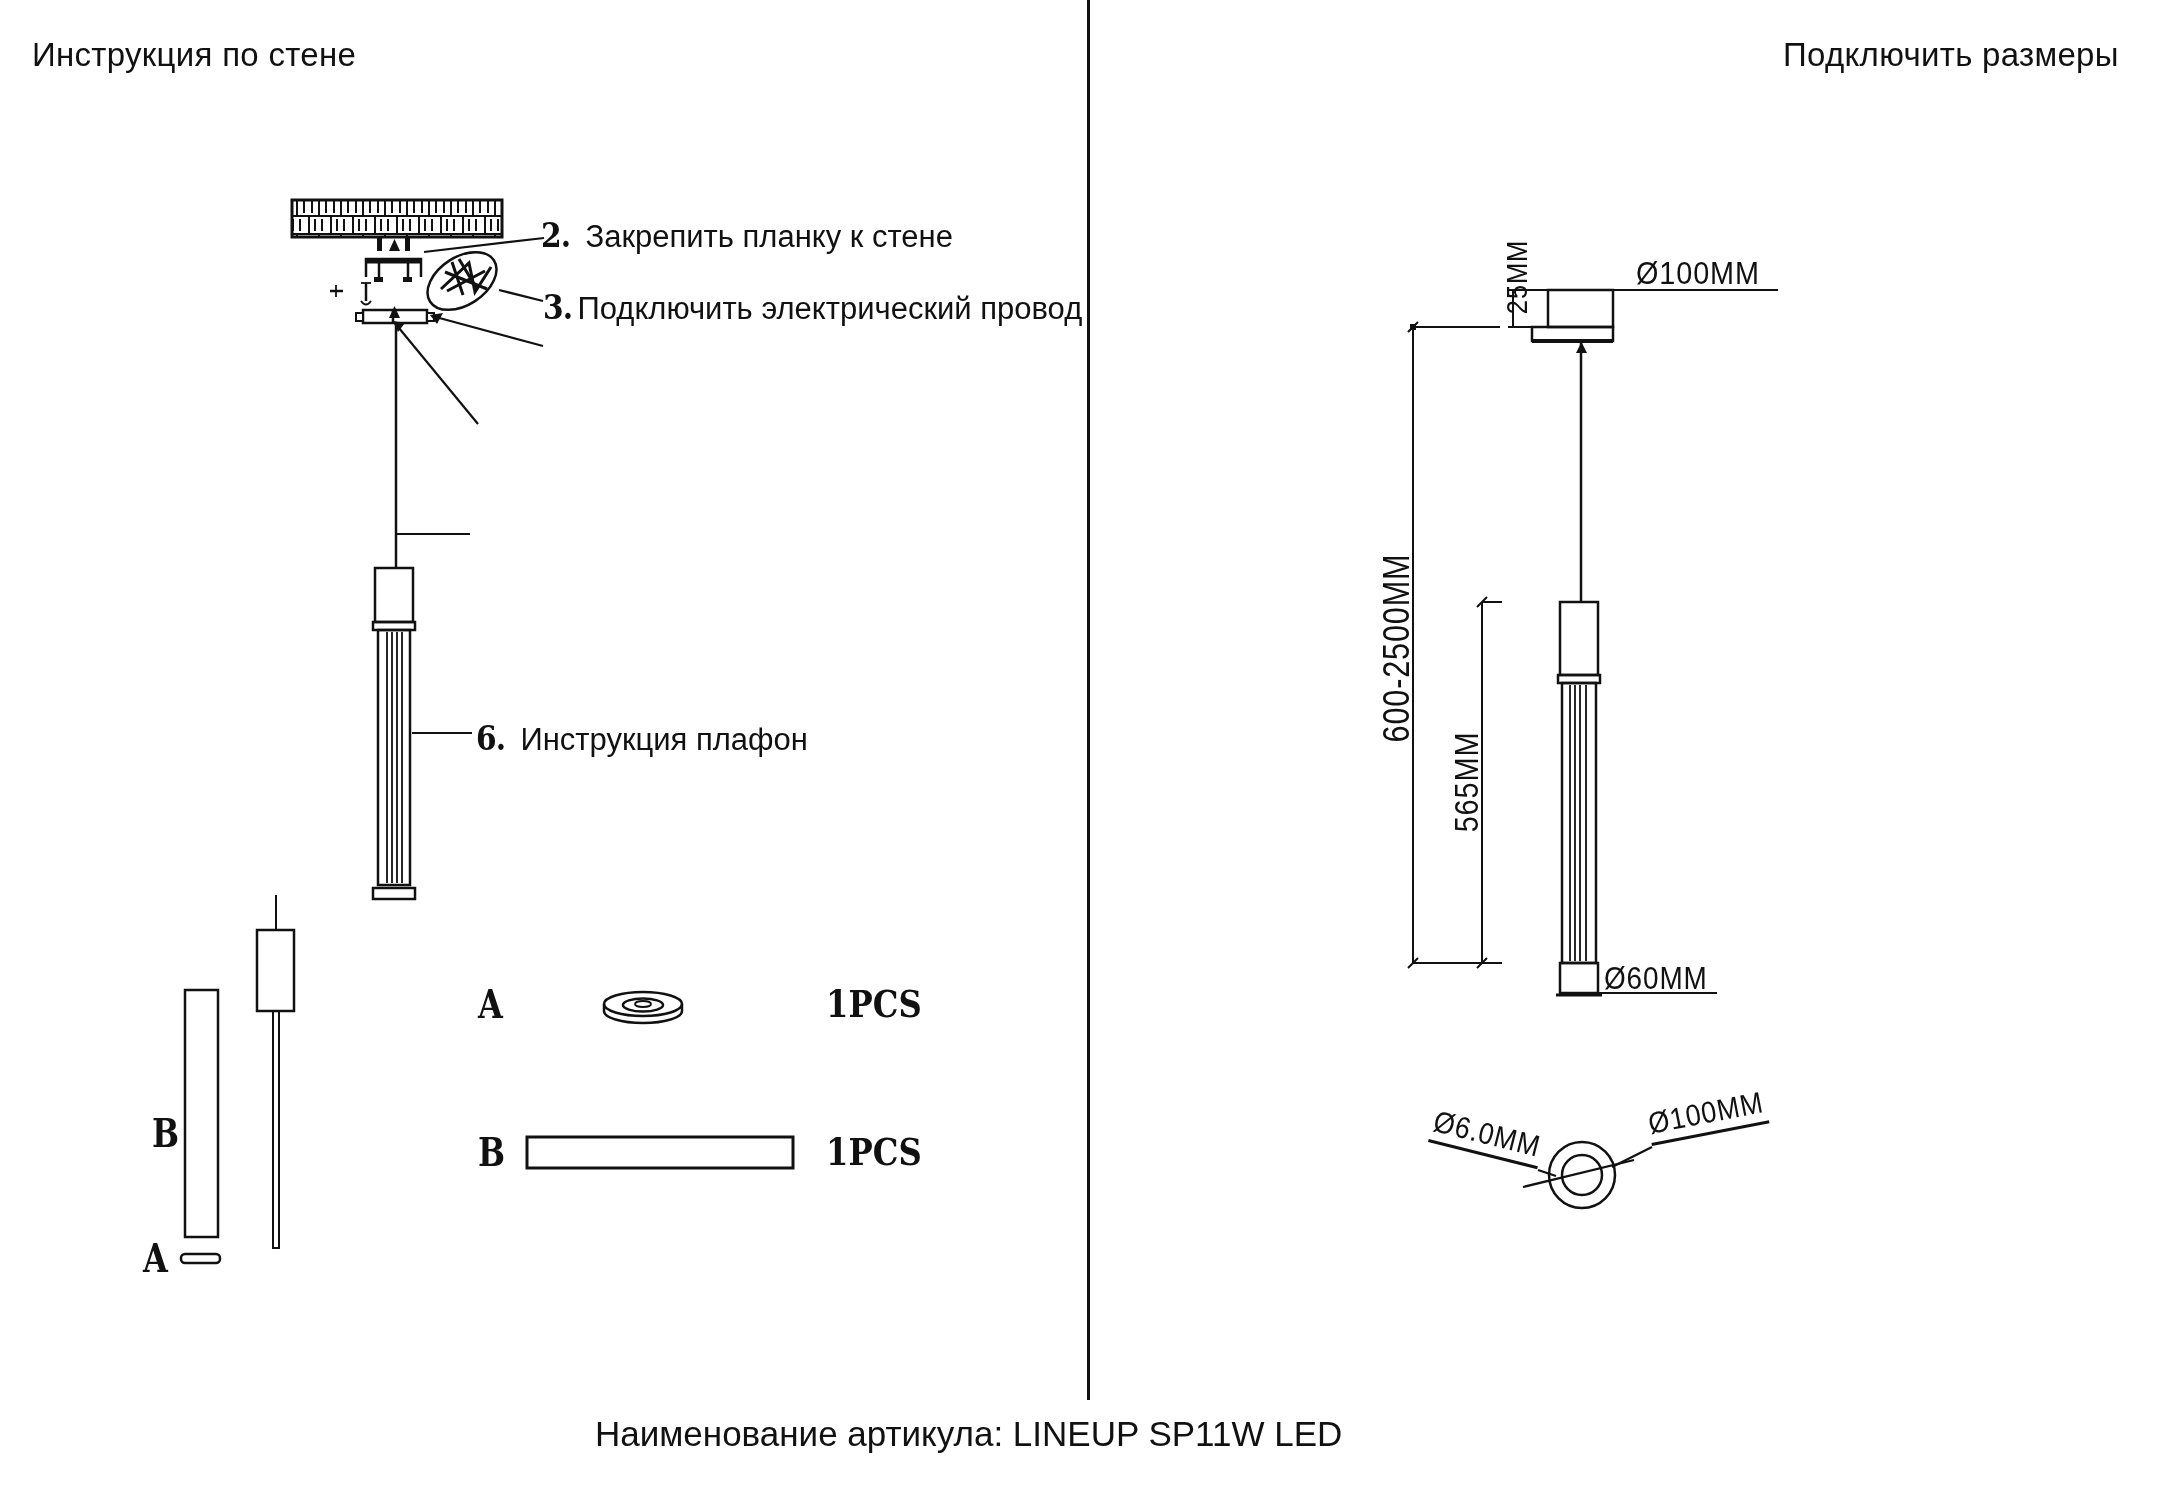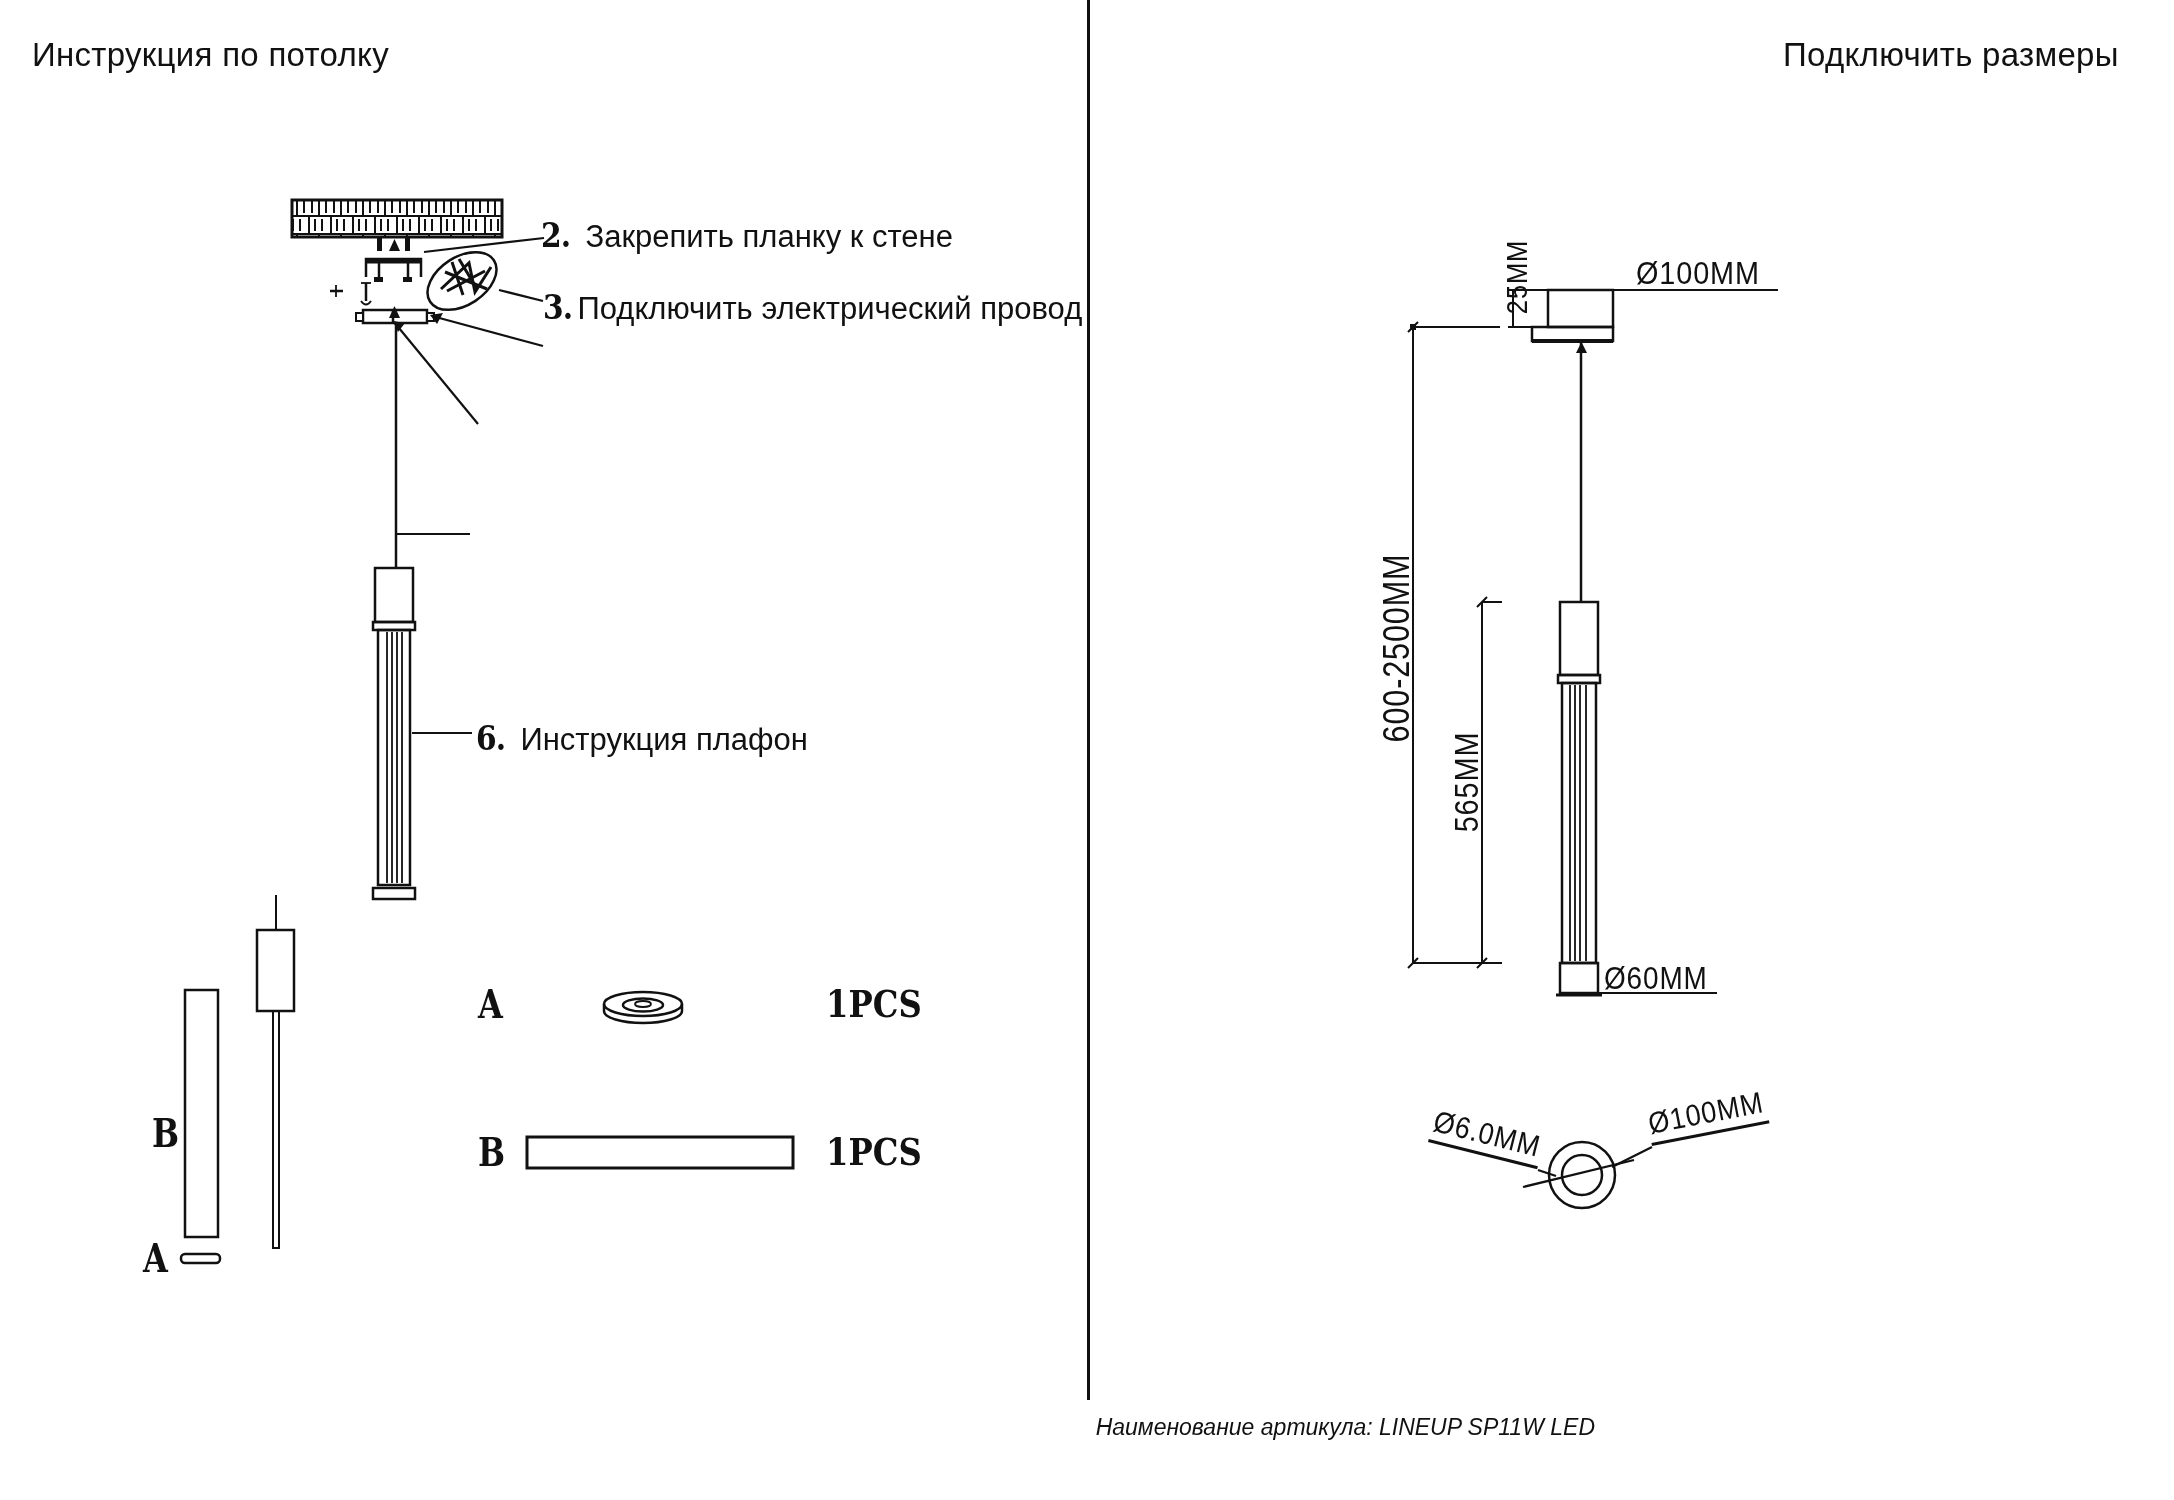--- a/index.html
+++ b/index.html
@@ -15,21 +15,21 @@
   .step .num{font-family:"DejaVu Serif",serif;font-weight:bold;font-size:33px;letter-spacing:-1px;display:inline-block;transform:scaleX(.9);transform-origin:left center;}
   .step .txt{margin-left:2px;}
   .step .txt.gap{margin-left:12px;}
   .partkey{position:absolute;font-family:"DejaVu Serif",serif;font-weight:bold;font-size:40px;line-height:40px;transform:scaleX(.8);transform-origin:left center;}
   .qty{position:absolute;font-family:"DejaVu Serif",serif;font-weight:bold;font-size:38px;line-height:40px;letter-spacing:0px;transform:scaleX(.85);transform-origin:left center;}
   .dim{position:absolute;white-space:nowrap;font-size:31px;line-height:34px;letter-spacing:1px;}
   .dim.vert{transform:translate(-50%,-50%) rotate(-90deg) scaleX(.85);}
   .dim.h{transform:scaleX(.9);transform-origin:left center;}
   .dim.slant-l{transform:rotate(14deg) scaleX(.9);transform-origin:left bottom;border-bottom:3px solid #111;padding:0 3px 2px 1px;font-size:30px;}
   .dim.slant-r{transform:rotate(-11deg) scaleX(.9);transform-origin:left bottom;border-bottom:3px solid #111;padding:0 3px 2px 1px;font-size:30px;}
-  .footer{position:absolute;left:595px;top:1414px;width:1000px;text-align:right;font-size:23px;font-style:italic;}
+  .footer{position:absolute;left:595px;top:1414px;width:1000px;text-align:left;font-size:35px;}
   svg .ln{stroke:#111;stroke-width:2.5;fill:none;}
   svg .thin{stroke:#111;stroke-width:1.8;fill:none;}
   svg .thick{stroke:#111;stroke-width:5;fill:none;}
   svg .lead{stroke:#111;stroke-width:2.2;fill:none;}
   svg .dimln{stroke:#111;stroke-width:2;fill:none;}
   svg .solid{fill:#111;stroke:none;}
 </style>
 </head>
 <body>
 
@@ -155,21 +155,21 @@
 
     <g>
       <circle cx="1582" cy="1175" r="33" class="ln"></circle>
       <circle cx="1582" cy="1175" r="20" class="ln"></circle>
       <path d="M1538 1170 L1556 1176" class="lead"></path>
       <path d="M1523 1187 L1634 1160" class="lead"></path>
       <path d="M1612 1167 L1652 1147" class="lead"></path>
     </g>
   </svg>
 
-  <div class="abs title nowrap" style="left:32px;top:36px">Инструкция по потолку</div>
+  <div class="abs title nowrap" style="left:32px;top:36px">Инструкция по стене</div>
   <div class="abs title nowrap" style="left:1783px;top:36px">Подключить размеры</div>
 
   <div class="divider"></div>
 
   <div class="step" style="left:541px;top:212px">
     <span class="num">2.</span><span class="txt gap">Закрепить планку к стене</span>
   </div>
   <div class="step" style="left:543px;top:284px">
     <span class="num">3.</span><span class="txt">Подключить электрический провод</span>
   </div>

